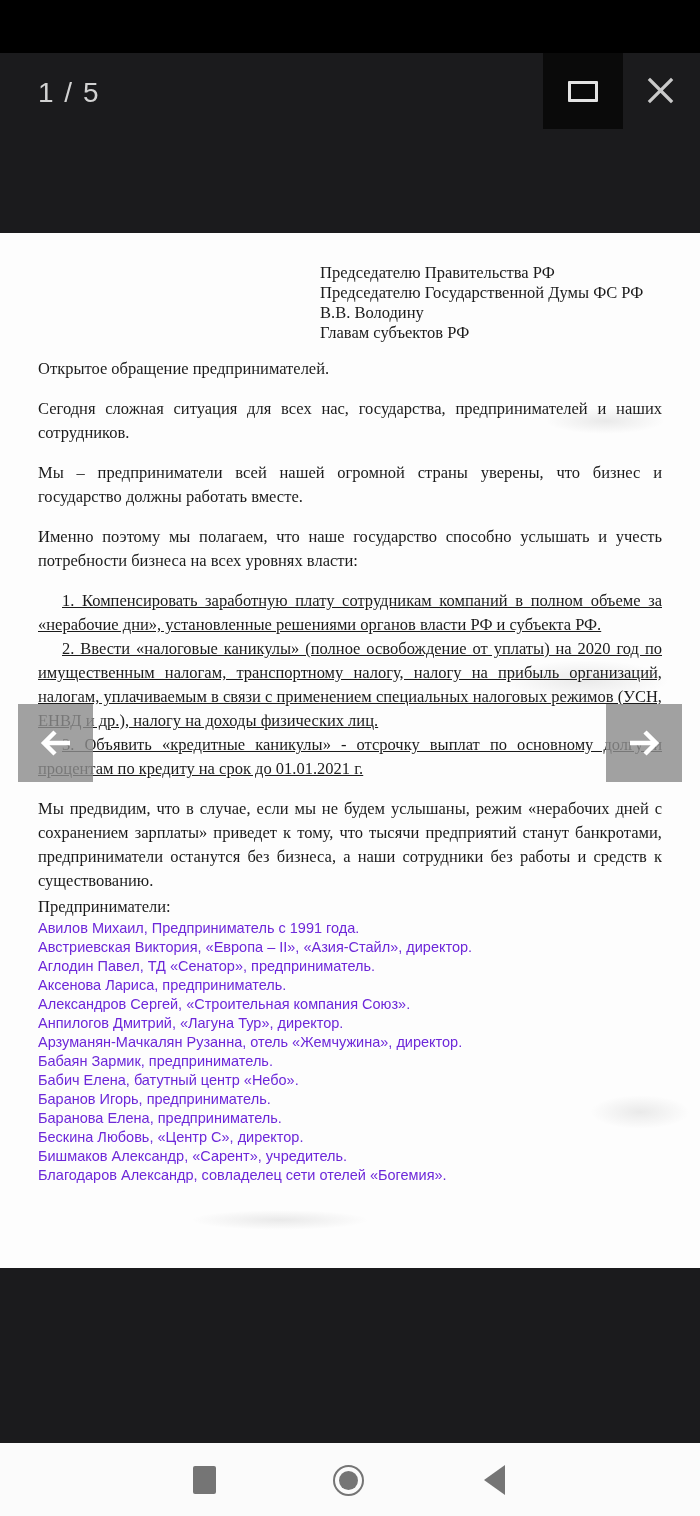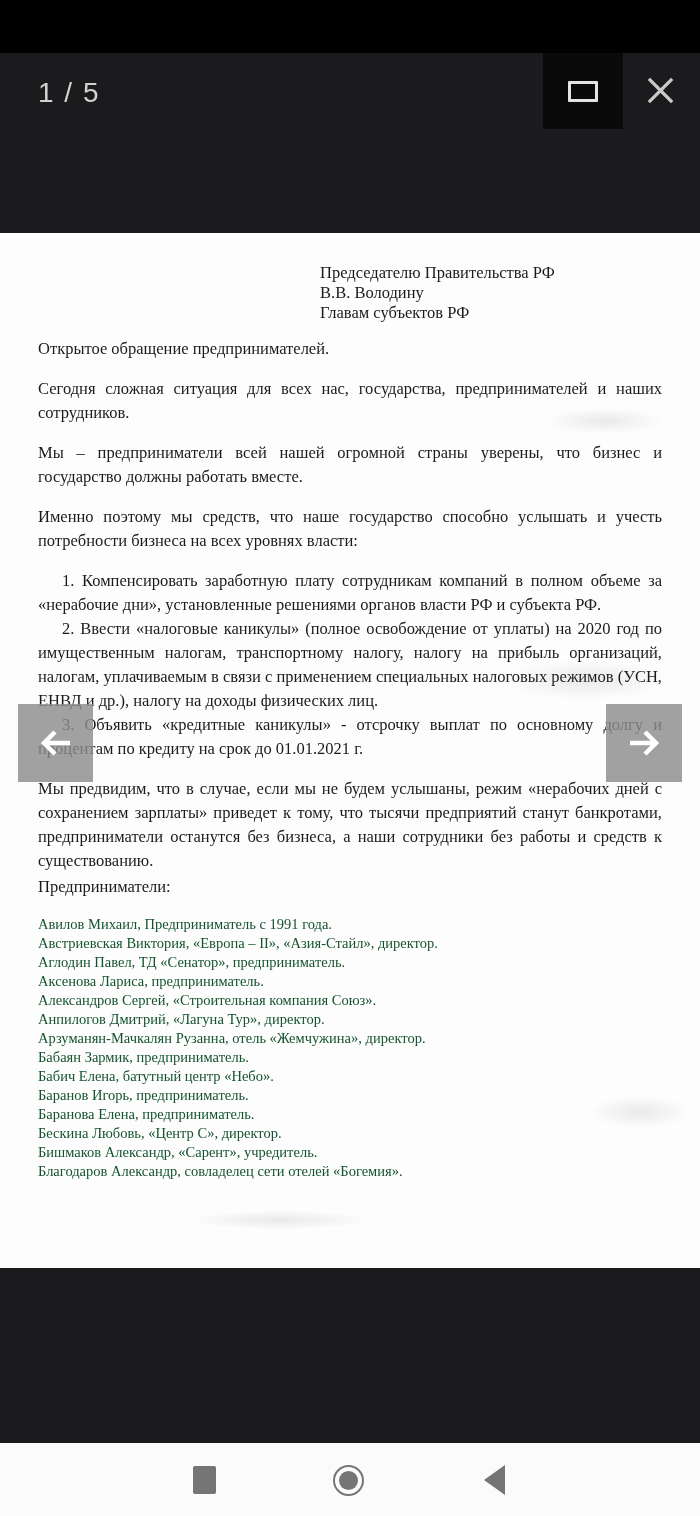--- a/index.html
+++ b/index.html
@@ -46,30 +46,29 @@
     padding: 30px 38px 0 38px;
     overflow: hidden;
   }
   .addressees { margin-left: 282px; line-height: 20px; }
   .addressee-line { white-space: nowrap; }
   .doc-title { margin-top: 14px; text-align: left; line-height: 24px; }
   .doc-par {
     margin-top: 16px; line-height: 24px;
     text-align: justify; text-align-last: left;
   }
-  .doc-items { margin-top: 16px; }
+  .doc-items { margin-top: 16px; text-decoration: underline; }
   .doc-item {
     line-height: 24px; text-indent: 24px;
     text-align: justify; text-align-last: left;
   }
   .sign-label { margin-top: 2px; line-height: 24px; }
   .signatories {
-    margin-top: 16px;
-    font-family: Liberation Serif, serif;
-    font-size: 14.5px; line-height: 19px; color: #14532d;
+    font-family: Liberation Sans, sans-serif;
+    font-size: 14.5px; line-height: 19px; color: #6d28d9;
   }
   .smudge {
     position: absolute; pointer-events: none;
     background: radial-gradient(ellipse at center, rgba(60,60,60,0.10), rgba(60,60,60,0) 70%);
   }
 
   
   .pager {
     position: absolute; top: 704px; width: 76px; height: 78px;
     background: rgba(140,140,140,0.82);
@@ -122,29 +121,30 @@
 
 <div class="close-button">
   <svg width="27" height="27" viewBox="0 0 27 27">
     <path d="M3 3 L24 24 M24 3 L3 24" stroke="#c9c9c9" stroke-width="3.2" stroke-linecap="square" fill="none"></path>
   </svg>
 </div>
 
 <div class="document-page">
   <div class="addressees">
     <div class="addressee-line">Председателю Правительства РФ</div>
+    <div class="addressee-line">Председателю Государственной Думы ФС РФ</div>
     <div class="addressee-line">В.В. Володину</div>
     <div class="addressee-line">Главам субъектов РФ</div>
   </div>
 
   <div class="doc-title">Открытое обращение предпринимателей.</div>
 
   <p class="doc-par">Сегодня сложная ситуация для всех нас, государства, предпринимателей и наших сотрудников.</p>
   <p class="doc-par">Мы – предприниматели всей нашей огромной страны уверены, что бизнес и государство должны работать вместе.</p>
-  <p class="doc-par">Именно поэтому мы средств, что наше государство способно услышать и учесть потребности бизнеса на всех уровнях власти:</p>
+  <p class="doc-par">Именно поэтому мы полагаем, что наше государство способно услышать и учесть потребности бизнеса на всех уровнях власти:</p>
 
   <div class="doc-items">
     <p class="doc-item">1. Компенсировать заработную плату сотрудникам компаний в полном объеме за «нерабочие дни», установленные решениями органов власти РФ и субъекта РФ.</p>
     <p class="doc-item">2. Ввести «налоговые каникулы» (полное освобождение от уплаты) на 2020 год по имущественным налогам, транспортному налогу, налогу на прибыль организаций, налогам, уплачиваемым в связи с применением специальных налоговых режимов (УСН, ЕНВД и др.), налогу на доходы физических лиц.</p>
     <p class="doc-item">3. Объявить «кредитные каникулы» - отсрочку выплат по основному долгу и процентам по кредиту на срок до 01.01.2021 г.</p>
   </div>
 
   <p class="doc-par">Мы предвидим, что в случае, если мы не будем услышаны, режим «нерабочих дней с сохранением зарплаты» приведет к тому, что тысячи предприятий станут банкротами, предприниматели останутся без бизнеса, а наши сотрудники без работы и средств к существованию.</p>
 
   <p class="sign-label">Предприниматели:</p>

